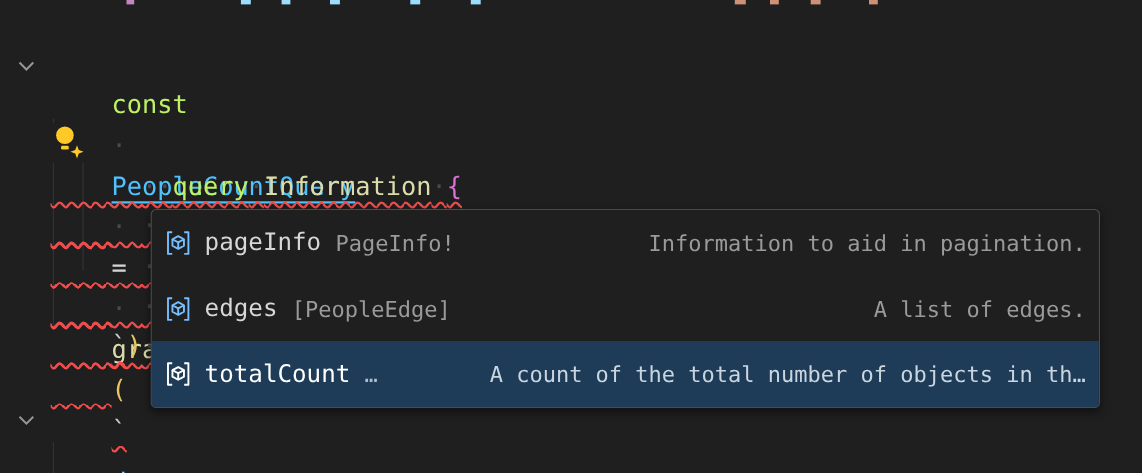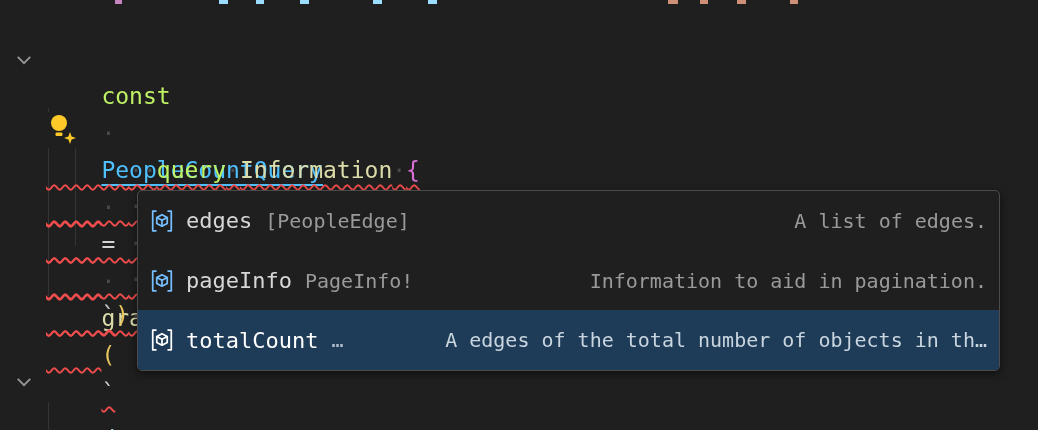--- a/index.html
+++ b/index.html
@@ -163,51 +163,51 @@
     <div class="srow">
       <span class="sicon">
         <svg width="30" height="24" viewBox="0 0 24 22" fill="none" stroke-width="1.6" stroke-linejoin="round">
           <path d="M7 2 H3.5 V20 H7"></path>
             <path d="M17 2 H20.5 V20 H17"></path>
           <path d="M12 5.2 L16.8 7.8 L12 10.4 L7.2 7.8 Z"></path>
           <path d="M7.2 7.8 V13.2 L12 15.8 L16.8 13.2 V7.8"></path>
             <path d="M12 10.4 V15.8"></path>
         </svg>
       </span>
-      <span class="slabel">edges</span>
-      <span class="stype">[PeopleEdge]</span>
-      <span class="sdetail">A list of edges.</span>
+      <span class="slabel">pageInfo</span>
+      <span class="stype">PageInfo!</span>
+      <span class="sdetail">Information to aid in pagination.</span>
     </div>
 
     <div class="srow">
       <span class="sicon">
         <svg width="30" height="24" viewBox="0 0 24 22" fill="none" stroke-width="1.6" stroke-linejoin="round">
           <path d="M7 2 H3.5 V20 H7"></path>
             <path d="M17 2 H20.5 V20 H17"></path>
           <path d="M12 5.2 L16.8 7.8 L12 10.4 L7.2 7.8 Z"></path>
           <path d="M7.2 7.8 V13.2 L12 15.8 L16.8 13.2 V7.8"></path>
             <path d="M12 10.4 V15.8"></path>
         </svg>
       </span>
-      <span class="slabel">pageInfo</span>
-      <span class="stype">PageInfo!</span>
-      <span class="sdetail">Information to aid in pagination.</span>
+      <span class="slabel">edges</span>
+      <span class="stype">[PeopleEdge]</span>
+      <span class="sdetail">A list of edges.</span>
     </div>
 
 
     <div class="srow sel">
       <span class="sicon">
         <svg width="30" height="24" viewBox="0 0 24 22" fill="none" stroke-width="1.6" stroke-linejoin="round">
           <path d="M7 2 H3.5 V20 H7"></path>
             <path d="M17 2 H20.5 V20 H17"></path>
           <path d="M12 5.2 L16.8 7.8 L12 10.4 L7.2 7.8 Z"></path>
           <path d="M7.2 7.8 V13.2 L12 15.8 L16.8 13.2 V7.8"></path>
             <path d="M12 10.4 V15.8"></path>
         </svg>
       </span>
       <span class="slabel">totalCount</span>
       <span class="stype">…</span>
-      <span class="sdetail">A edges of the total number of objects in th…</span>
+      <span class="sdetail">A count of the total number of objects in th…</span>
     </div>
 
 
   </div>
 </div>
 
 </body></html>

